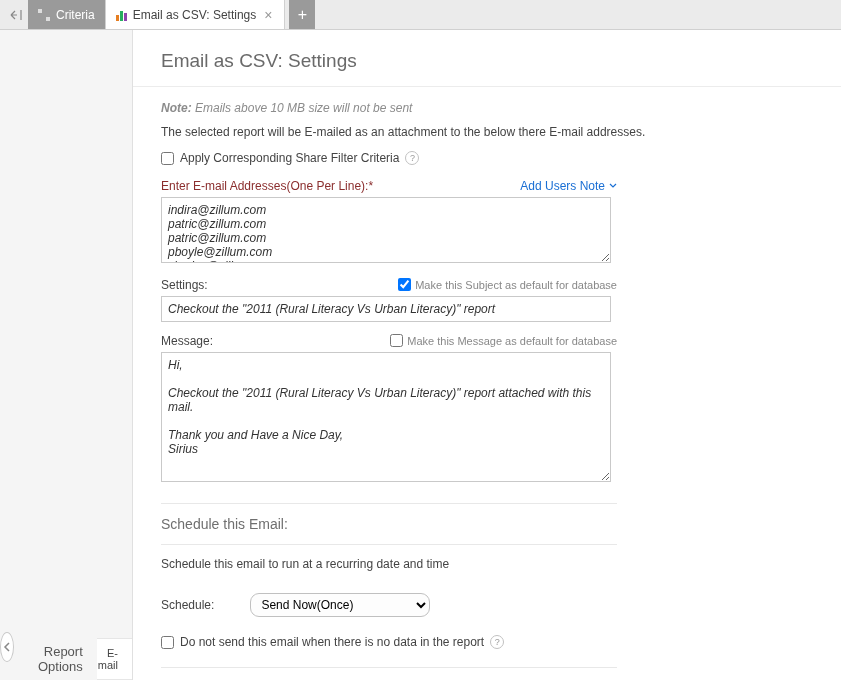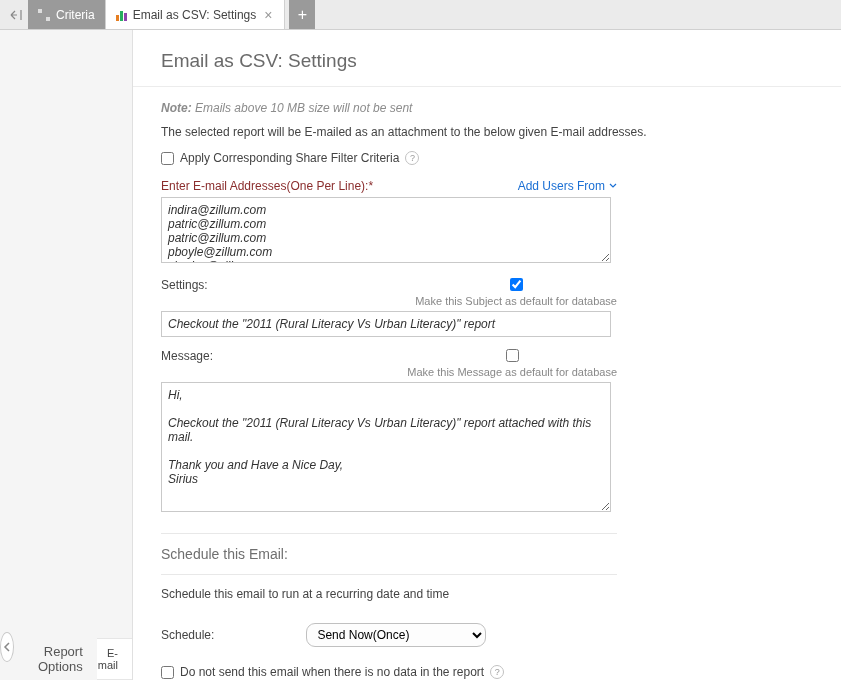--- a/index.html
+++ b/index.html
@@ -172,21 +172,20 @@
       display: flex;
       align-items: center;
       gap: 4px;
     }
     .default-check {
       display: flex;
       align-items: center;
       gap: 4px;
       font-size: 11px;
       color: #888;
-      flex-direction: column;
     }
     textarea, input[type="text"] {
       width: 450px;
       border: 1px solid #c9c9c9;
       padding: 5px 6px;
       font-family: inherit;
       font-size: 12px;
       color: #333;
       resize: both;
       font-style: italic;
@@ -206,21 +205,21 @@
       margin-bottom: 24px;
     }
     .schedule-line {
       font-size: 12px;
       color: #444;
       margin-bottom: 22px;
     }
     .schedule-row {
       display: flex;
       align-items: center;
-      gap: 92px;
+      gap: 36px;
       margin-bottom: 18px;
     }
     .schedule-row label { font-size: 12px; color: #444; }
     select {
       width: 180px;
       height: 24px;
       border: 1px solid #c0c0c0;
       border-radius: 9px;
       background: #fdfdfd;
       font-size: 12px;
@@ -295,33 +294,33 @@
   </div>
 
   <div class="main">
     <div class="main-header">
       <div class="main-title">Email as CSV: Settings</div>
     </div>
     <div class="main-body">
       <div class="note">
         <b>Note:</b> <span>Emails above 10 MB size will not be sent</span>
       </div>
-      <div class="info-line">The selected report will be E-mailed as an attachment to the below given E-mail addresses.</div>
+      <div class="info-line">The selected report will be E-mailed as an attachment to the below there E-mail addresses.</div>
 
       <div class="row-check">
         <input type="checkbox" style="">
         <span>Apply Corresponding Share Filter Criteria</span>
         <span class="help-icon">?</span>
       </div>
 
       <div class="field-block">
         <div class="field-header">
           <span class="field-label">Enter E-mail Addresses(One Per Line):*</span>
           <span class="link-dropdown">
-            <span>Add Users From</span>
+            <span>Add Users Note</span>
             <svg width="8" height="6" viewBox="0 0 8 6">
                 <path d="M1 1 L4 4 L7 1" stroke="#1a6fd4" stroke-width="1.2" fill="none"></path>
               </svg>
           </span>
         </div>
         <textarea class="emails" style="">indira@zillum.com
 patric@zillum.com
 patric@zillum.com
 pboyle@zillum.com
 charles@zillum.com</textarea>

